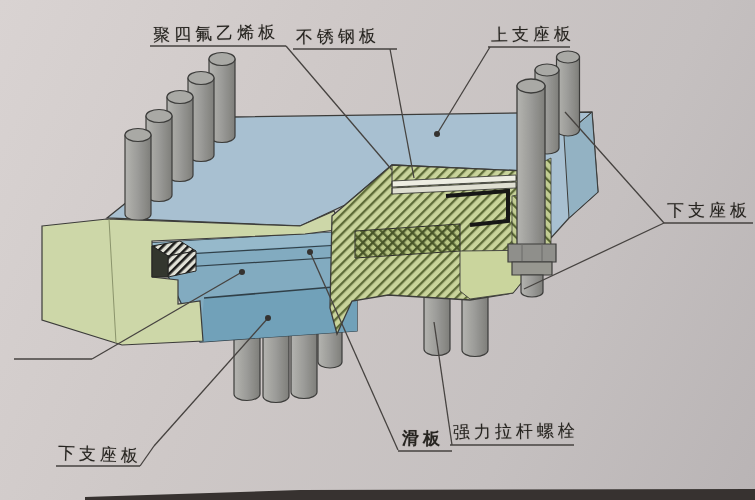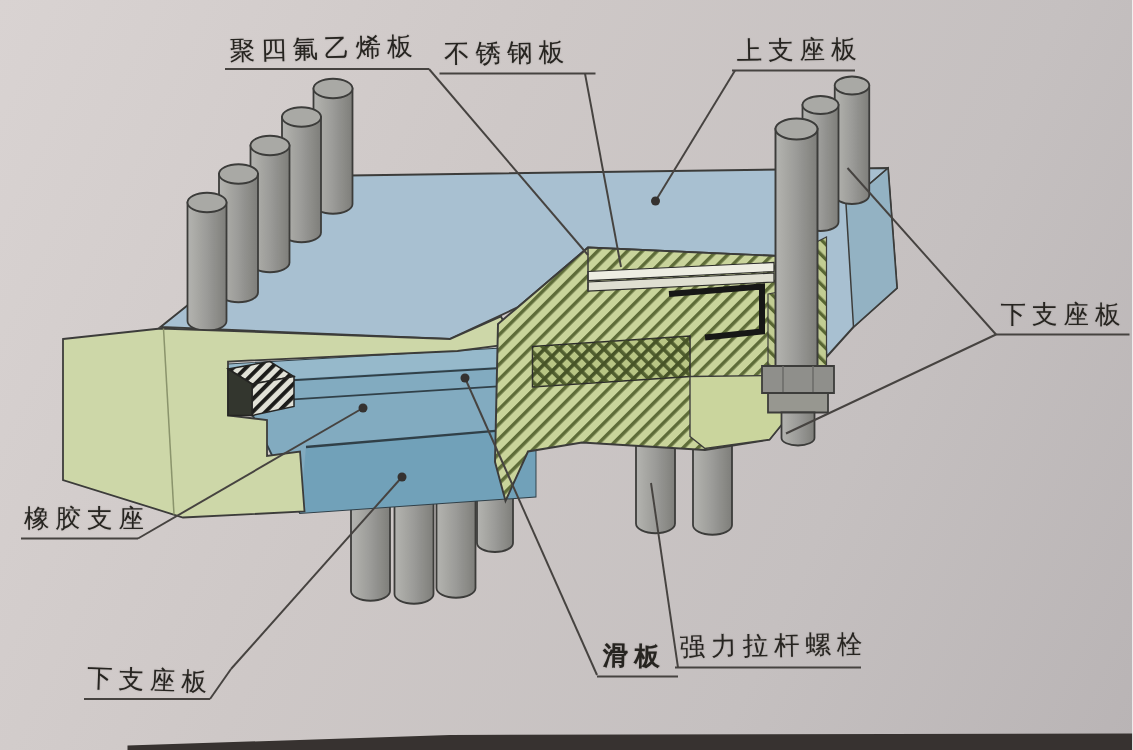--- a/index.html
+++ b/index.html
@@ -168,18 +168,17 @@
     <circle cx="310" cy="252" r="3"></circle>
   </g>
 
   <polygon points="85,497 300,490 755,489 755,500 85,500" fill="#35302d"></polygon>
 </svg>
 
 <div class="lbl" style="left:153px;top:23px;transform:rotate(-1.5deg);">聚四氟乙烯板</div>
 <div class="lbl" style="left:296px;top:26px;transform:rotate(-1deg);">不锈钢板</div>
 <div class="lbl" style="left:491px;top:24px;transform:rotate(-1deg);">上支座板</div>
 <div class="lbl" style="left:667px;top:200px;">下支座板</div>
-<div class="lbl" style="left:16px;top:336px;">橡胶支座</div>
 <div class="lbl" style="left:58px;top:444px;transform:rotate(2deg);">下支座板</div>
 <div class="lbl" style="left:402px;top:428px;transform:rotate(1deg);font-weight:bold;">滑板</div>
 <div class="lbl" style="left:453px;top:421px;transform:rotate(-1deg);">强力拉杆螺栓</div>
 
 </div>
 
 </body></html>

